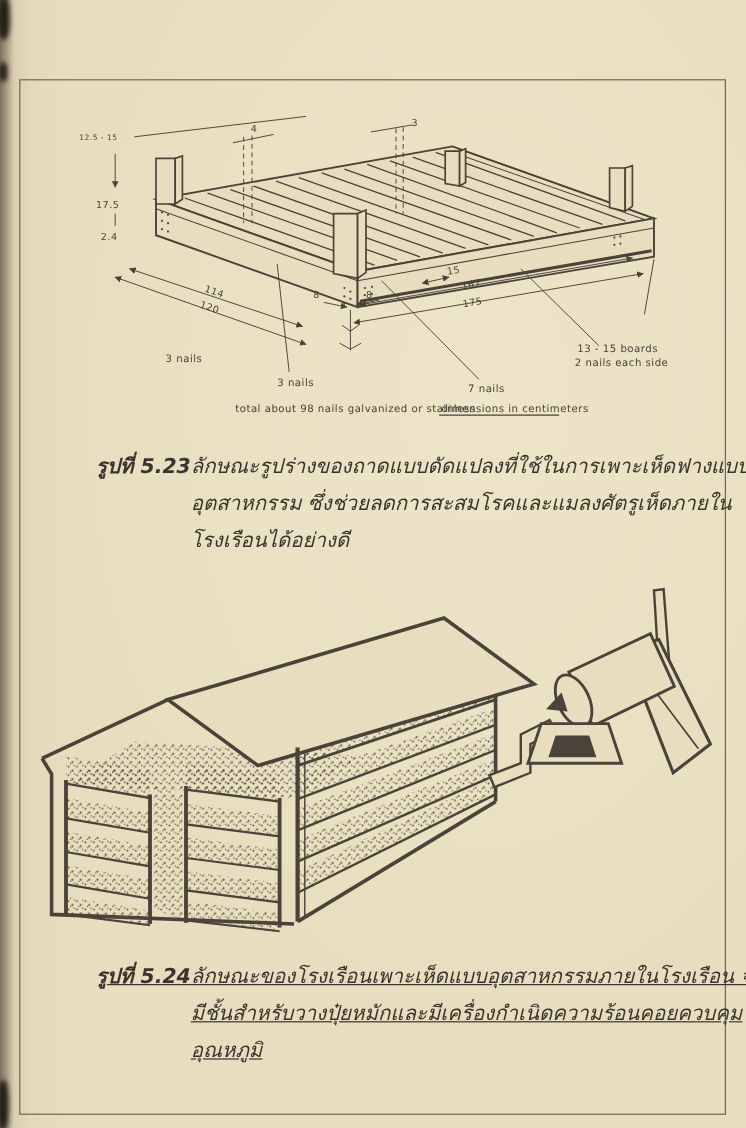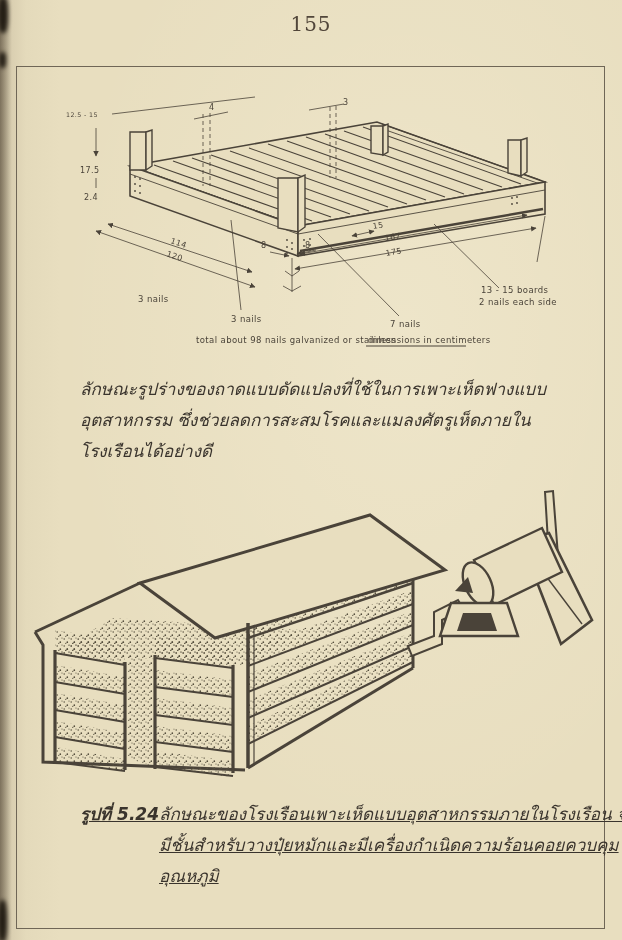--- a/index.html
+++ b/index.html
@@ -33,21 +33,20 @@
   .caption524{top:799px;text-decoration:underline;}
   .cap-label{flex:0 0 78px;font-weight:700;white-space:nowrap;}
   .cap-text{flex:1;}
   .cap-line{display:block;white-space:nowrap;}
 </style>
 </head>
 <body>
 
 <div class="page">
 
-  <div class="page-number">155</div>
   <div class="frame"></div>
 
   <svg class="fig fig523" width="622" height="370" viewBox="0 0 622 370">
     <defs>
       <marker id="arr" viewBox="0 0 10 10" refX="9" refY="5" markerWidth="7" markerHeight="7" orient="auto-start-reverse" markerUnits="strokeWidth">
         <path d="M0,0 L10,5 L0,10 z" fill="#4a4339"></path>
       </marker>
     </defs>
 
     <g>
@@ -166,20 +165,21 @@
     <text class="note" x="138" y="302">3 nails</text>
     <text class="note" x="231" y="322">3 nails</text>
     <text class="note" x="390" y="327">7 nails</text>
     <text class="note" x="481" y="293">13 - 15 boards</text>
     <text class="note" x="479" y="305">2 nails each side</text>
     <text class="note" x="196" y="343">total about 98 nails galvanized or stainless</text>
     <text class="note" x="368" y="343">dimensions in centimeters</text>
   </svg>
 
   <div class="caption caption523">
+    <span class="cap-label">รูปที่ 5.23</span>
     <span class="cap-text">
       <span class="cap-line">ลักษณะรูปร่างของถาดแบบดัดแปลงที่ใช้ในการเพาะเห็ดฟางแบบ</span>
       <span class="cap-line">อุตสาหกรรม ซึ่งช่วยลดการสะสมโรคและแมลงศัตรูเห็ดภายใน</span>
       <span class="cap-line">โรงเรือนได้อย่างดี</span>
     </span>
   </div>
 
   <svg class="fig fig524" width="622" height="330" viewBox="0 460 622 330">
     <defs>
       <pattern id="stip" width="7" height="7" patternUnits="userSpaceOnUse">

